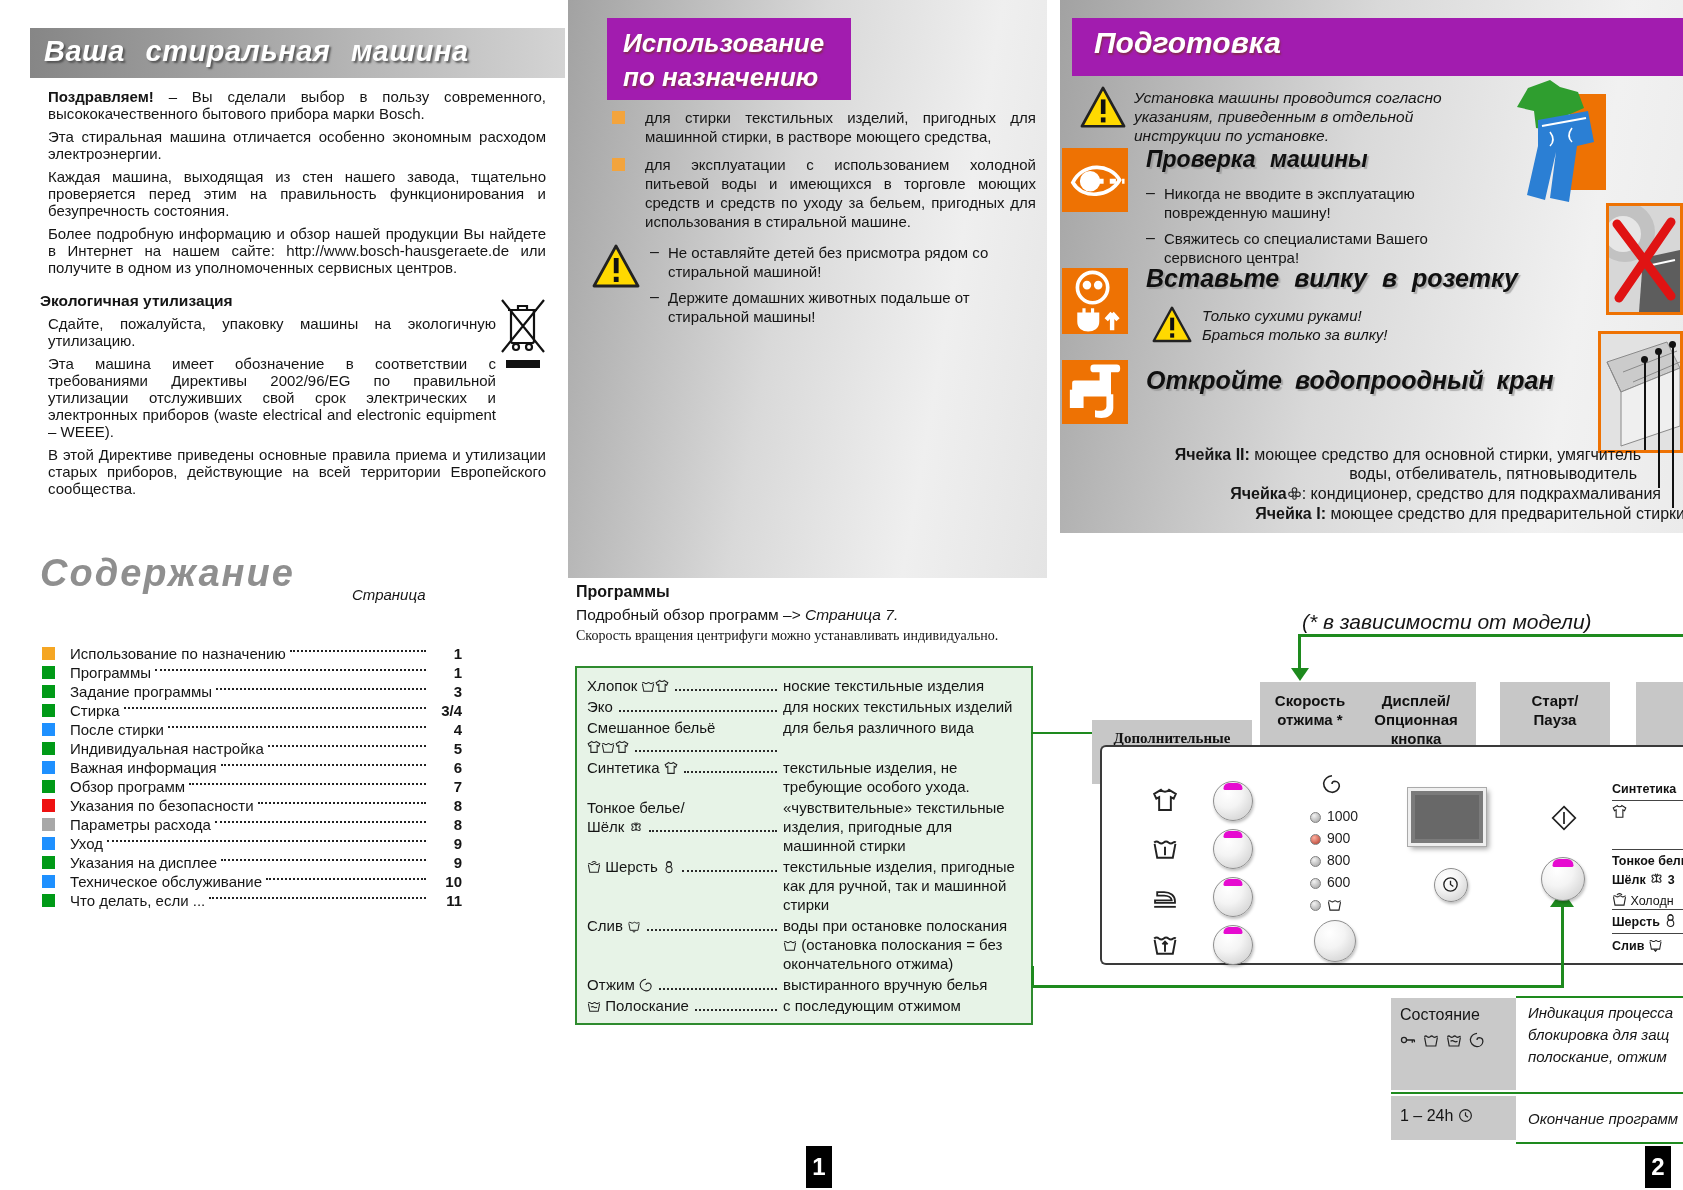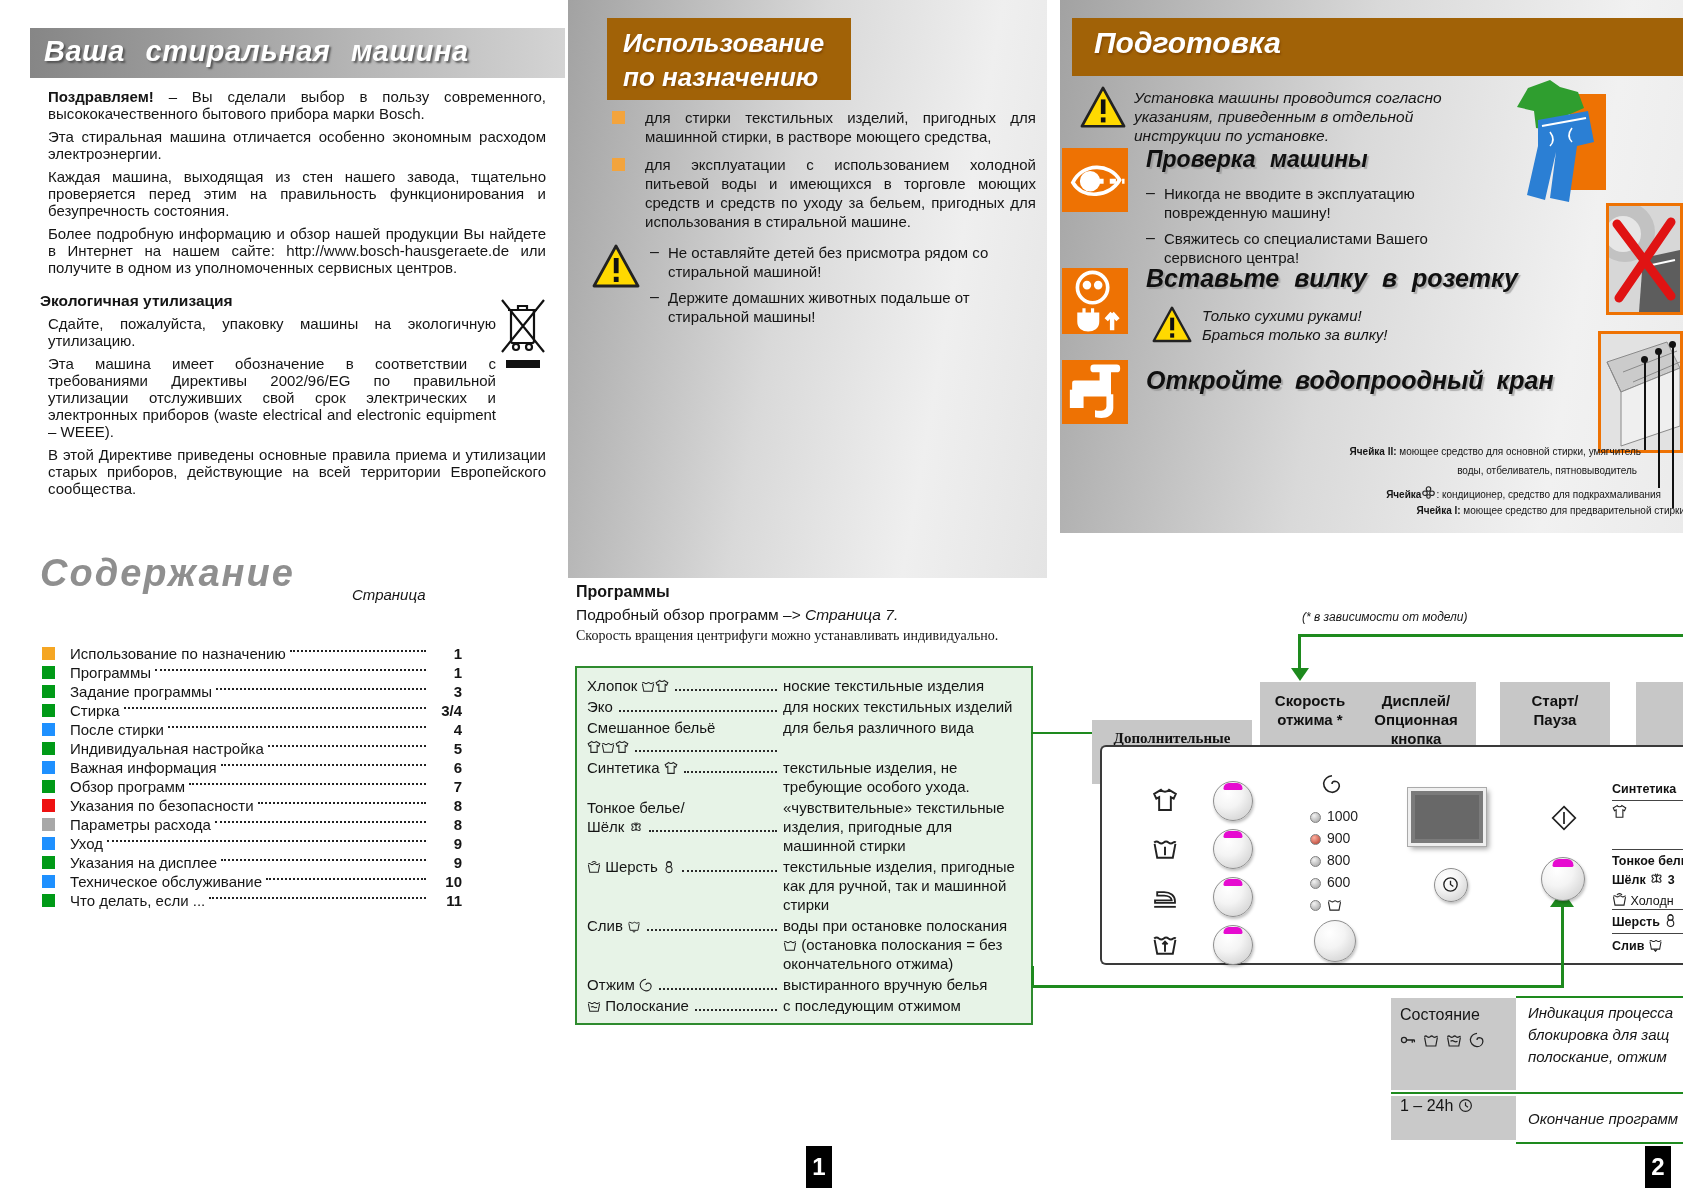--- a/index.html
+++ b/index.html
@@ -1,18 +1,18 @@
 <!DOCTYPE html>
 <html><head>
 <meta charset="utf-8">
 <style>
   html,body{margin:0;padding:0;background:#dadada;}
   .page{position:relative;width:1683px;height:1190px;background:#ffffff;overflow:hidden;
         font-family:"Liberation Sans",sans-serif;color:#151515;}
-  .orange{background:#a16207;}
+  .orange{background:#a21caf;}
   
   .left-band{position:absolute;left:30px;top:28px;width:535px;height:50px;
              background:linear-gradient(to right,#868686,#d4d4d4);}
   .left-band .t{font-size:29px;font-weight:bold;font-style:italic;color:#fff;
                 padding:7px 0 0 14px;word-spacing:12px;letter-spacing:.5px;
                 text-shadow:2px 2px 2px rgba(70,70,70,.8);white-space:nowrap;}
   #intro{position:absolute;left:40px;top:88px;width:506px;}
   .par{margin-bottom:6px;font-size:15px;line-height:17px;text-align:justify;margin-left:8px;}
   #eco-wrap{position:absolute;left:40px;top:292px;width:506px;}
   .h-small{font-weight:bold;font-size:15.5px;margin-bottom:5px;}
@@ -64,23 +64,23 @@
   .tile{position:absolute;width:66px;height:64px;background:#ee7203;}
   .tile svg{width:100%;height:100%;display:block;}
   .rc-title{position:absolute;font-style:italic;font-weight:bold;color:#101010;white-space:nowrap;
             text-shadow:2px 2px 1px rgba(140,140,140,.6);}
   #check-title{left:1146px;top:146px;font-size:23px;word-spacing:8px;}
   #plug-title{left:1146px;top:264px;font-size:25px;word-spacing:8px;}
   #tap-title{left:1146px;top:366px;font-size:25px;word-spacing:6px;}
   #check-list{position:absolute;left:1146px;top:184px;width:330px;}
   #plug-warn-tri{position:absolute;left:1152px;top:306px;width:40px;height:36px;}
   #plug-warn{position:absolute;left:1202px;top:306px;font-style:italic;font-size:15px;line-height:19px;}
-  .cell-line{position:absolute;font-size:10px;white-space:nowrap;margin-left:20px;}
+  .cell-line{position:absolute;font-size:16px;white-space:nowrap;margin-left:20px;}
   .cell-line b{font-weight:bold;}
-  #model-note{position:absolute;left:1302px;top:610px;font-size:12px;font-style:italic;}
+  #model-note{position:absolute;left:1302px;top:610px;font-size:21px;font-style:italic;}
   
   #img-clothes{position:absolute;left:1498px;top:80px;width:110px;height:128px;}
   #img-machine{position:absolute;left:1606px;top:203px;width:77px;height:112px;border:3px solid #ee7203;
                box-sizing:border-box;background:#dcdcdc;overflow:hidden;}
   #img-drawer{position:absolute;left:1598px;top:331px;width:85px;height:122px;border:3px solid #ee7203;
               box-sizing:border-box;background:#e6e6e6;overflow:hidden;}
   .vline{position:absolute;width:2px;background:#111;}
   .dot{position:absolute;width:7px;height:7px;border-radius:50%;background:#111;}
   
   .grn{position:absolute;background:#1e8a1e;}
@@ -618,21 +618,21 @@
           </svg></span><span class="ic" style="height: 16px; width: 16px; margin-right: 7px;"><svg viewBox="0 0 12 12">
             <path d="M6 6 a1.7 1.7 0 0 1 1.7 -1.7 a2.9 2.9 0 0 1 2.7 3 a4.3 4.3 0 0 1 -4.5 3.7 a5.4 5.4 0 0 1 -4.9 -5.5 a5.8 5.8 0 0 1 5 -4.4" fill="none" stroke="#222" stroke-width="0.95"></path>
           </svg></span></div>
   </div>
   <div class="st-right" style="top:1002px;" id="st-right1">
       <div>Индикация процесса</div>
       <div>блокировка для защ</div>
       <div>полоскание, отжим</div>
     </div>
   <div class="grn" style="left:1391px;top:1092px;width:292px;height:2px;"></div>
-  <div class="st-gray" style="top:1096px;height:44px;padding-top:1px;">
+  <div class="st-gray" style="top:1096px;height:44px;padding-top:11px;">
     <span class="st-lab">1 – 24h</span>
     <span id="st-clock"><span class="ic" style="height: 15px; width: 15px;"><svg viewBox="0 0 12 12">
             <g fill="none" stroke="#222" stroke-width="0.95">
               <circle cx="6" cy="6" r="4.7"></circle>
               <path d="M6 3.4 V6 L8 7.4"></path>
             </g>
           </svg></span></span>
   </div>
   <div class="st-right" style="top:1108px;" id="st-right2">
       <div>Окончание программ</div>

